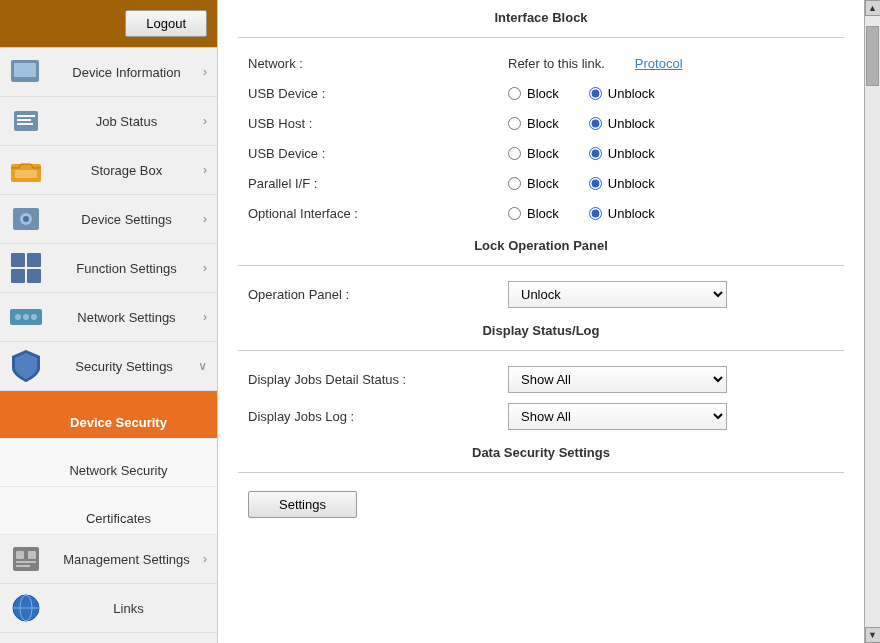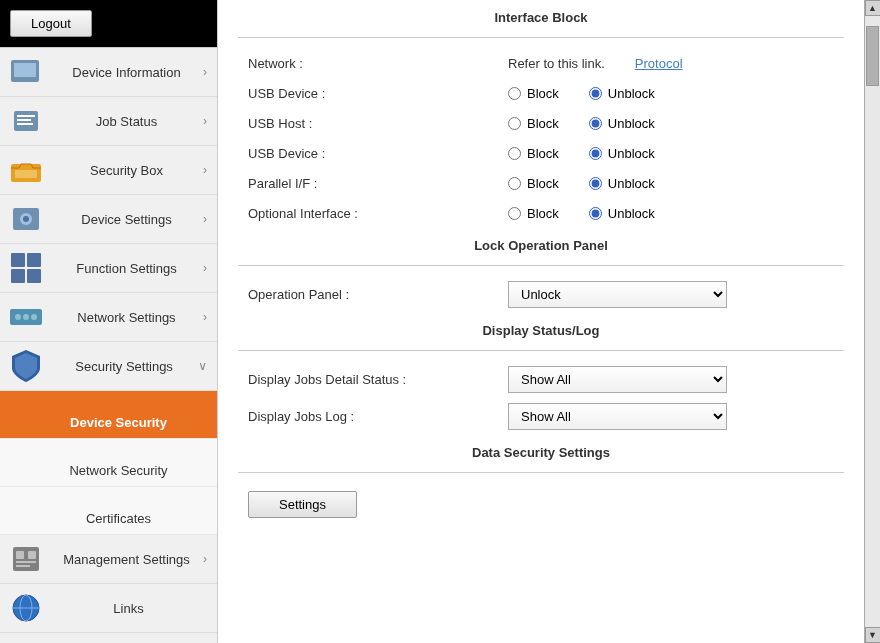--- a/index.html
+++ b/index.html
@@ -60,23 +60,23 @@
       background: #f0f0f0;
       border-right: 1px solid #ccc;
       height: 643px;
       display: flex;
       flex-direction: column;
       flex-shrink: 0;
     }
     .sidebar-header {
       padding: 10px;
       display: flex;
-      justify-content: flex-start;
+      justify-content: flex-end;
       border-bottom: 1px solid #ccc;
-      background: #000000;
+      background: #a16207;
     }
     .logout-btn {
       padding: 5px 20px;
       border: 1px solid #999;
       background: linear-gradient(to bottom, #f8f8f8, #e0e0e0);
       cursor: pointer;
       font-size: 13px;
       border-radius: 2px;
     }
     .sidebar-nav {
@@ -268,21 +268,21 @@
     </div>
 
     <div class="nav-item">
       <div class="nav-icon">
         <svg width="30" height="28" viewBox="0 0 30 28">
           <rect x="0" y="8" width="30" height="18" rx="2" fill="#e8a020"></rect>
           <path d="M0 12 L8 12 L10 8 L20 8 L22 12 L30 12" fill="none" stroke="#c07010" stroke-width="1"></path>
           <rect x="4" y="14" width="22" height="8" rx="1" fill="#f0c060"></rect>
         </svg>
       </div>
-      <span class="nav-label">Security Box</span>
+      <span class="nav-label">Storage Box</span>
       <span class="nav-arrow">›</span>
     </div>
 
     <div class="nav-item">
       <div class="nav-icon">
         <svg width="30" height="30" viewBox="0 0 30 30">
           <rect x="2" y="4" width="26" height="22" rx="2" fill="#7090b0"></rect>
           <circle cx="15" cy="15" r="6" fill="#a0c0e0"></circle>
           <circle cx="15" cy="15" r="3" fill="#5070a0"></circle>
         </svg>

